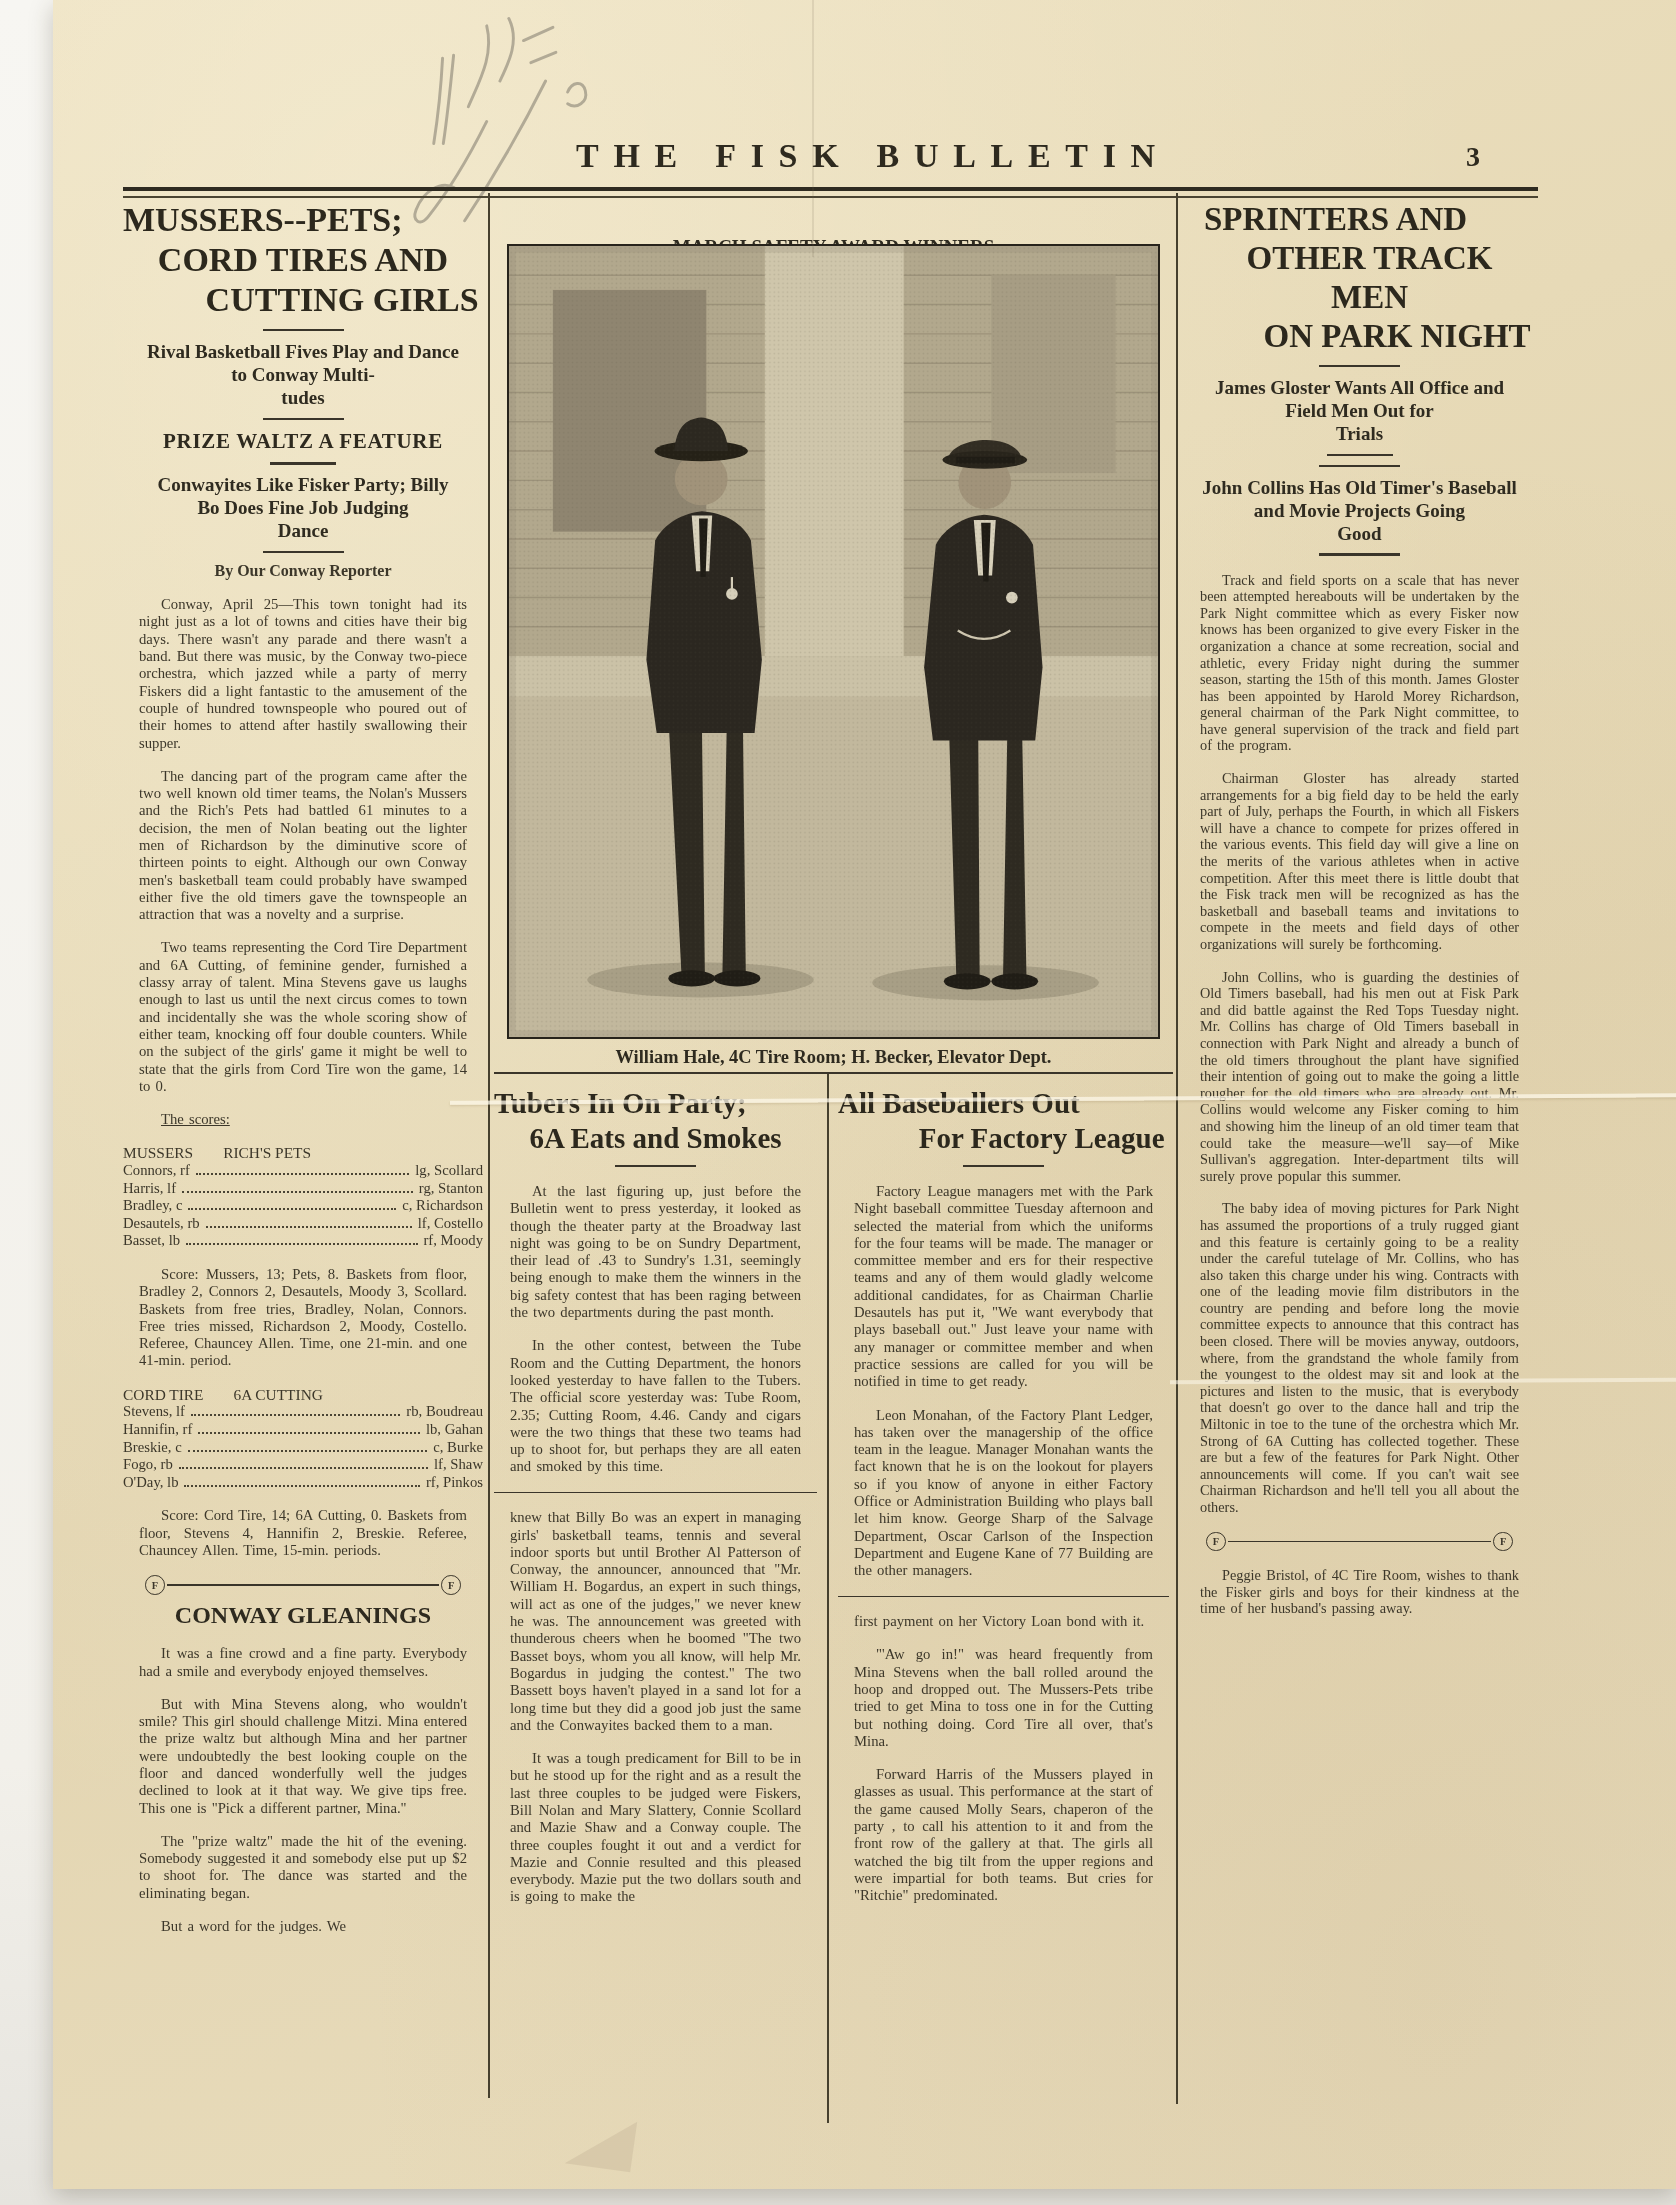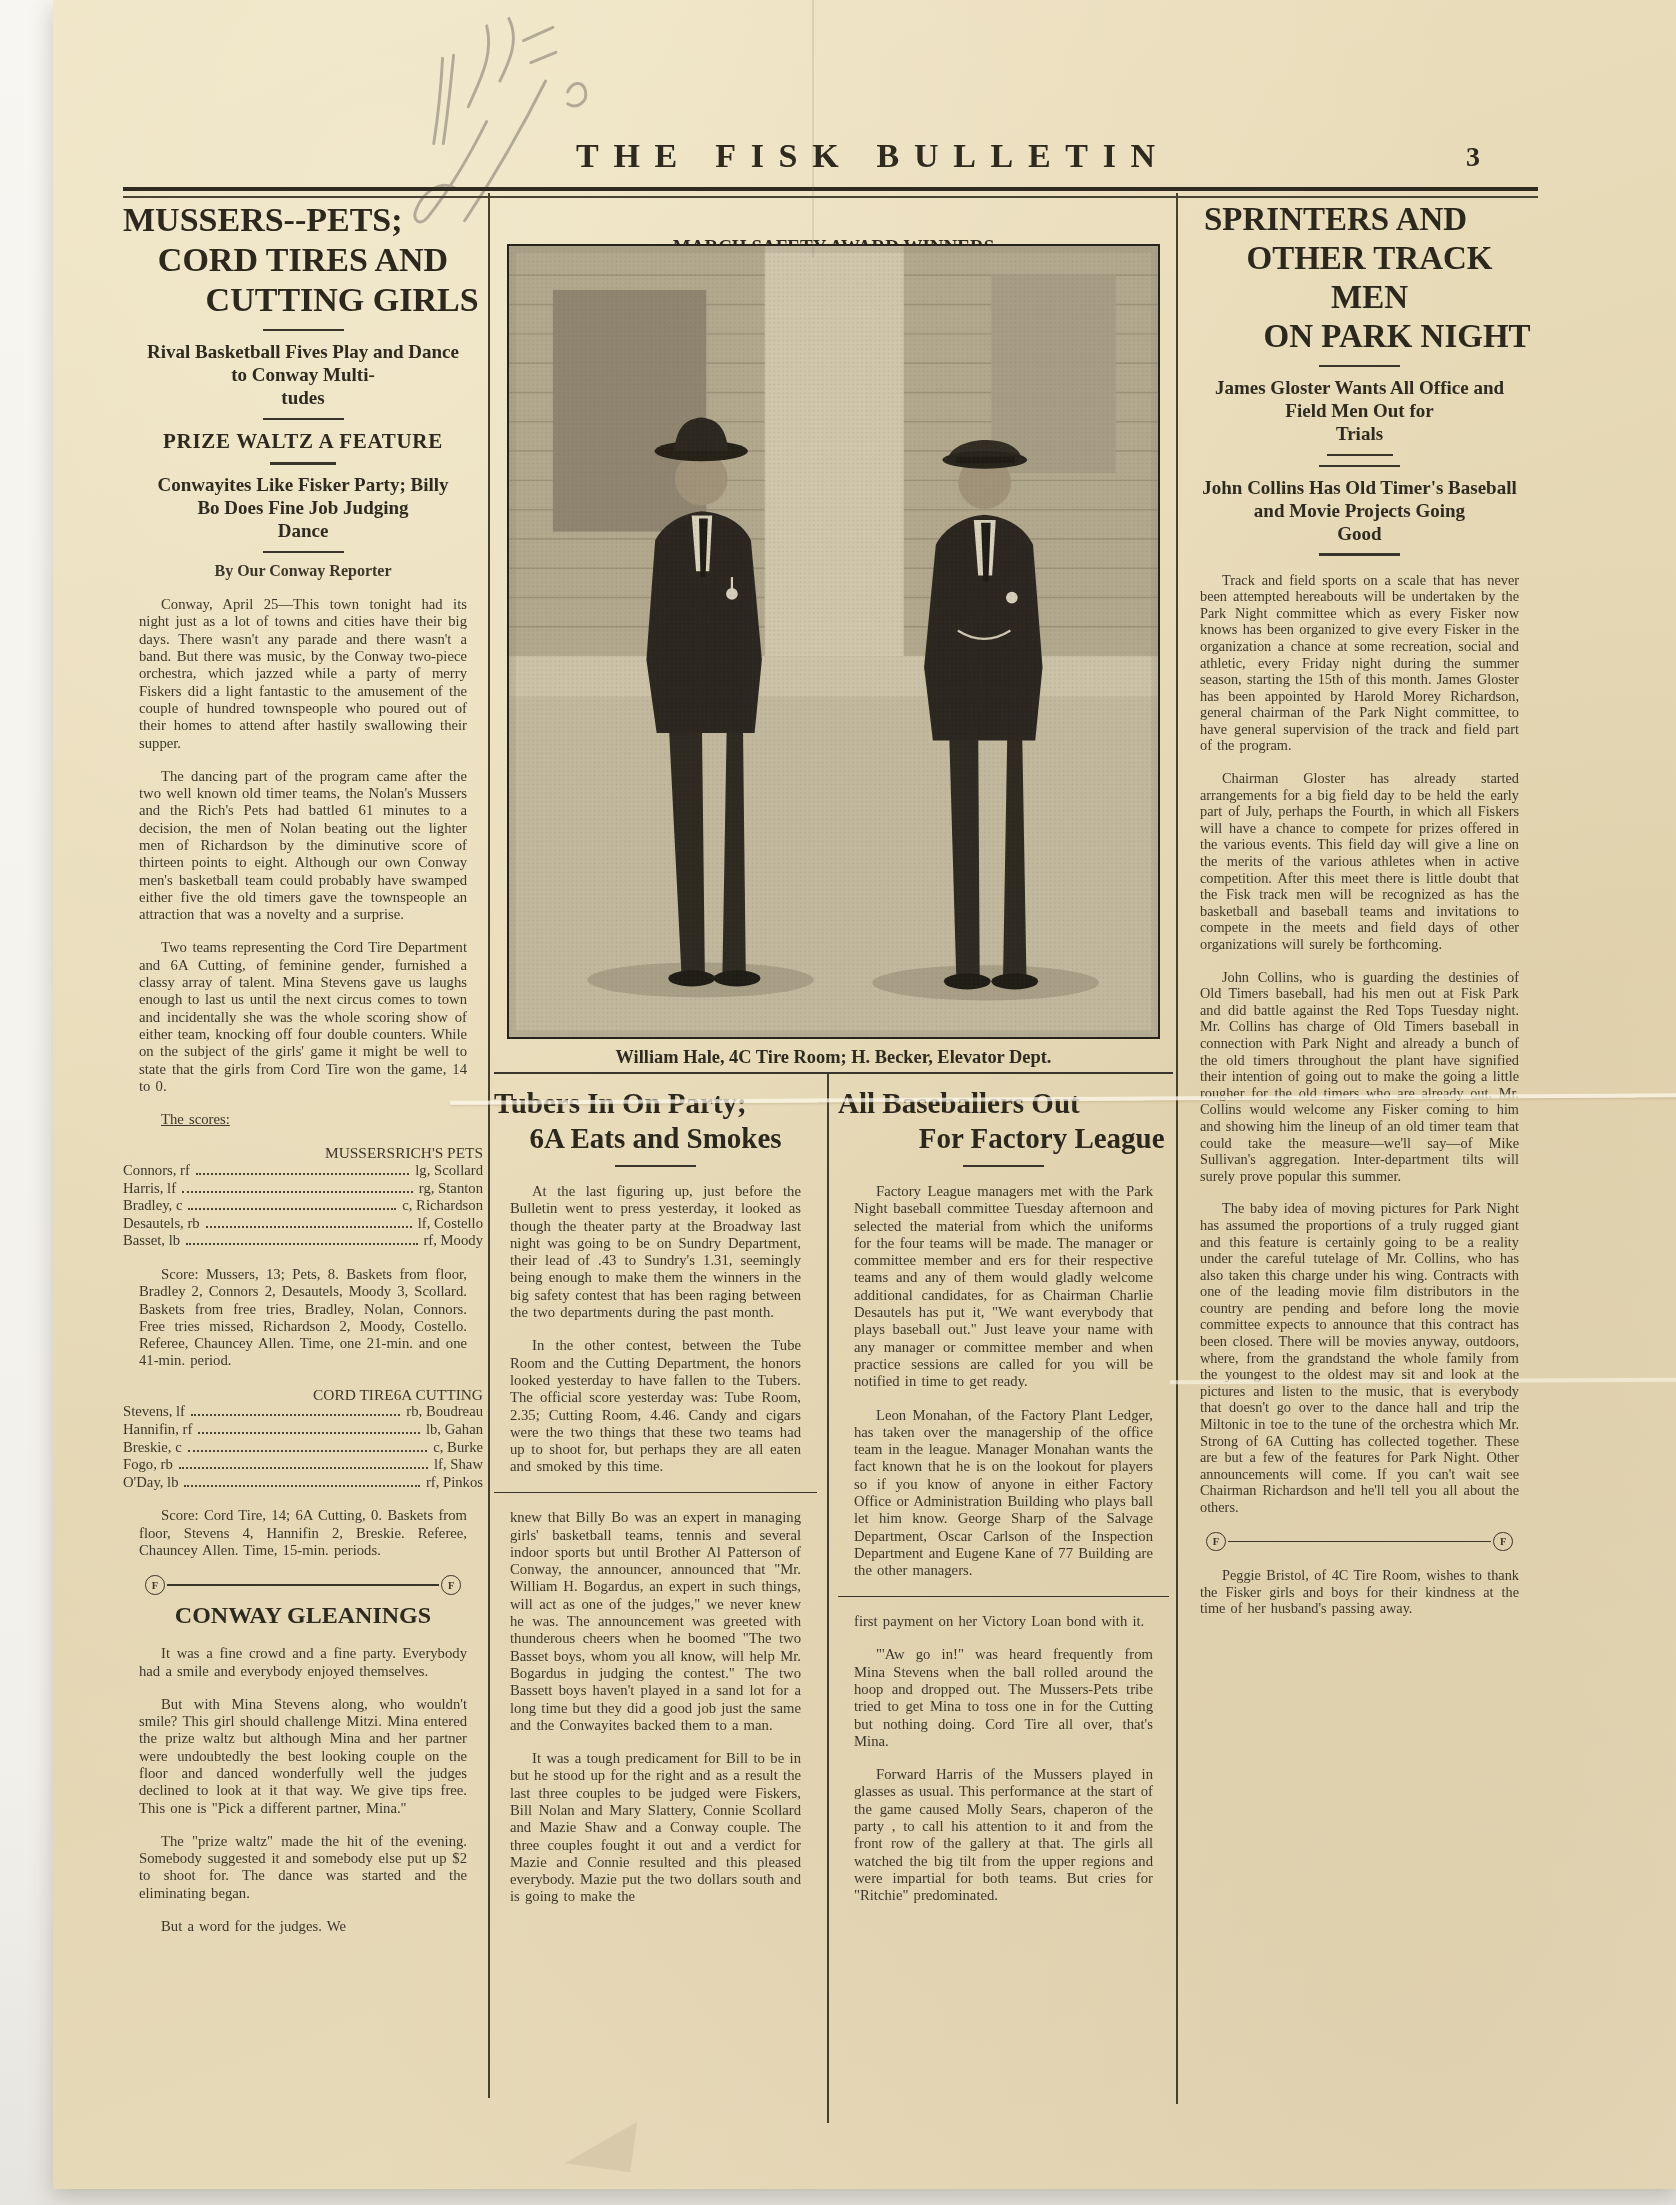--- a/index.html
+++ b/index.html
@@ -40,21 +40,21 @@
   .hl-r{text-align:right;padding-right:4.4px;}
   .divider{width:81px;height:2.2px;background:#3a352a;margin:8.8px auto;}
   .divider.sm{width:66px;}
   .subhead{font-weight:700;text-align:center;font-size:19px;line-height:23px;color:#2f2b20;}
   .subhead span{display:block;}
   .kicker{font-weight:700;text-align:center;font-size:21px;color:#2e2a1f;letter-spacing:0.7px;}
   .byline{font-weight:700;text-align:center;font-size:16px;margin-bottom:2.9px;}
   .section-head{margin:1.5px 0 4.4px;font-weight:700;text-align:center;font-size:24px;color:#2e2a1f;}
   .scores-label{margin-top:1.5px;text-decoration:underline;}
   .lineup{font-size:14.7px;line-height:17.6px;}
-  .lineup-head{display:flex;justify-content:flex-end;font-size:15.4px;}
+  .lineup-head{display:flex;justify-content:flex-start;font-size:15.4px;gap:30px;}
   .lineup-row{display:flex;align-items:baseline;}
   .lineup-row .leader{flex:1;border-bottom:2.2px dotted #4a4434;margin:0 5.9px 3.7px;}
   .orn{display:flex;align-items:center;margin:7.4px 22px;}
   .orn-circle{
     width:17.6px;height:17.6px;border:1.5px solid #3a352a;border-radius:50%;
     font-size:10.3px;font-weight:700;display:flex;align-items:center;justify-content:center;color:#3a352a;flex:0 0 auto;
   }
   .orn-line{flex:1;height:1.5px;background:#3a352a;margin:0 2.9px;}
   .col-rule{height:1.5px;background:#3a352a;margin:10.3px 0;}
   

